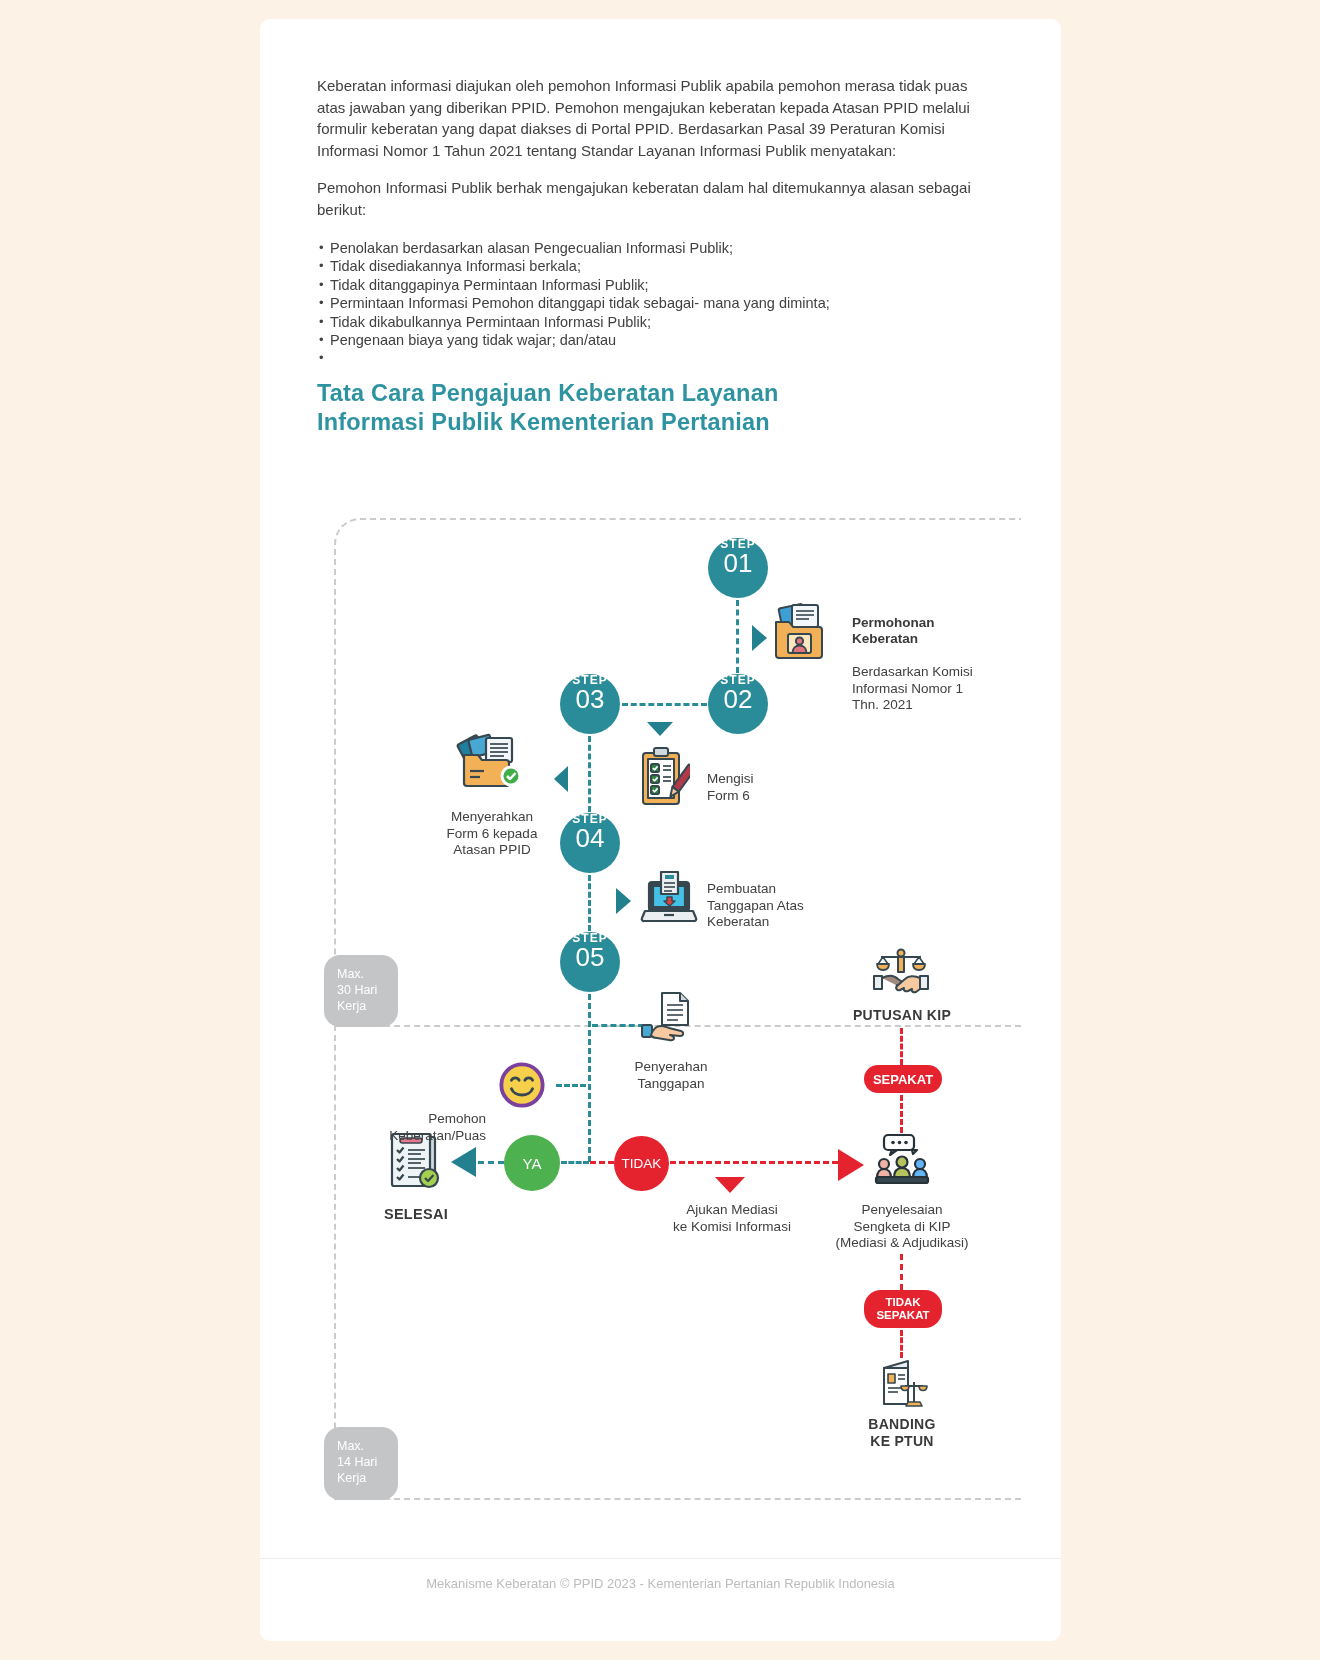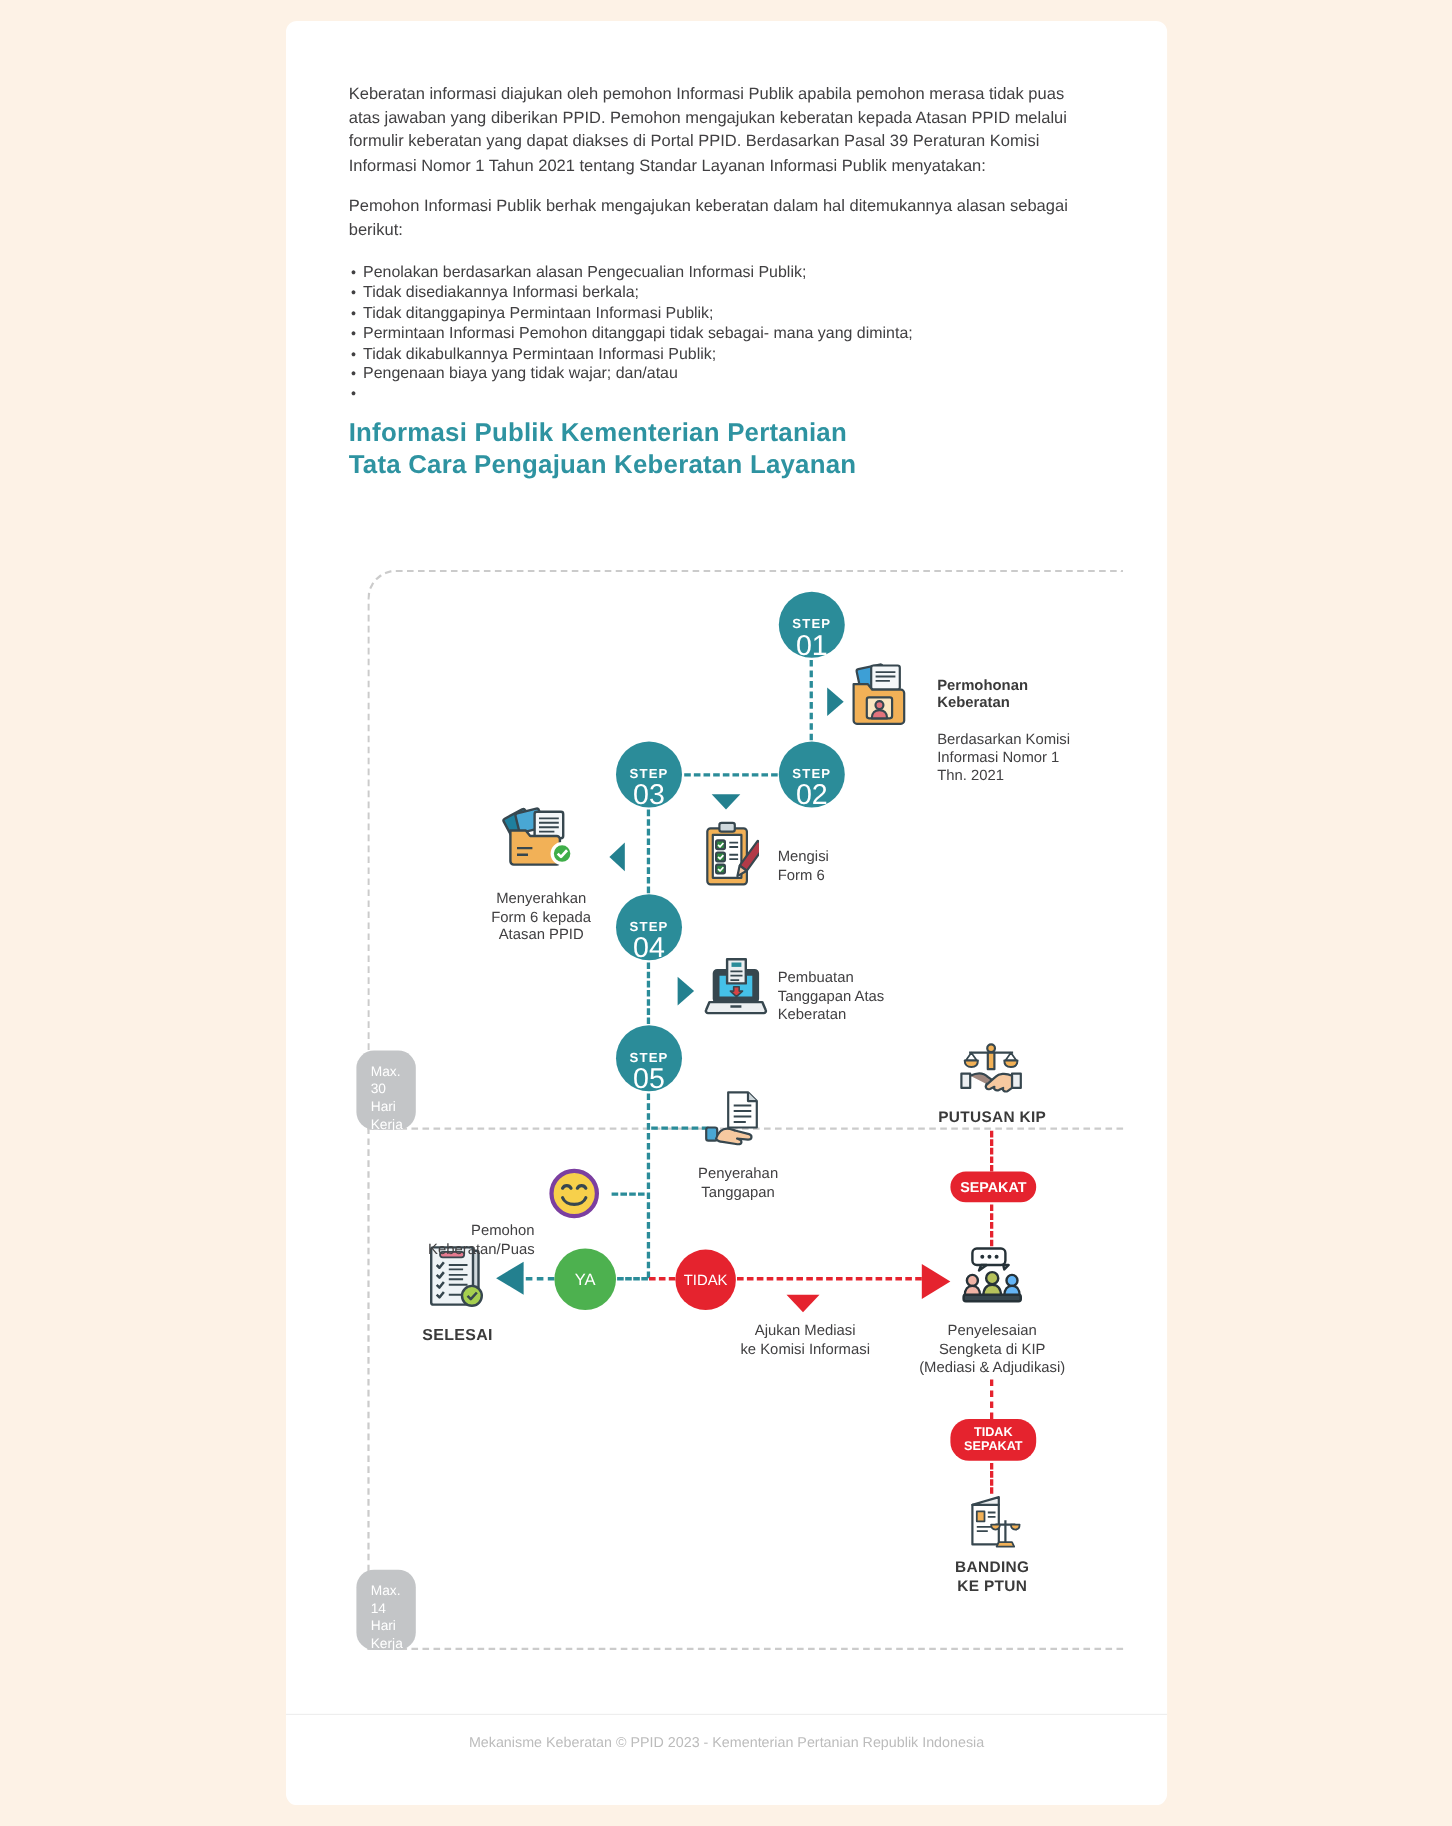--- a/index.html
+++ b/index.html
@@ -13,37 +13,37 @@
   .heading{position:absolute;left:57px;top:360px;font-size:23.5px;line-height:29px;color:#2e93a1;font-weight:700;letter-spacing:.2px}
   
   .dh-g{position:absolute;border-top:2px dashed #cbcbcb}
   .zone1{position:absolute;left:74px;top:499px;width:687px;height:509px;border-left:2px dashed #cbcbcb;border-top:2px dashed #cbcbcb;border-top-left-radius:26px}
   .dv-g{position:absolute;border-left:2px dashed #cbcbcb}
   .dh-t{position:absolute;border-top:3px dashed #2b8c99}
   .dv-t{position:absolute;border-left:3px dashed #2b8c99}
   .dh-r{position:absolute;border-top:3px dashed #e5232e}
   .dv-r{position:absolute;border-left:3px dashed #e5232e}
   
-  .step{position:absolute;width:60px;height:60px;background:#2b8c99;border-radius:50%;color:#fff;display:flex;flex-direction:column;align-items:center;justify-content:flex-end;text-align:center}
+  .step{position:absolute;width:60px;height:60px;background:#2b8c99;border-radius:50%;color:#fff;display:flex;flex-direction:column;align-items:center;justify-content:flex-start;text-align:center}
   .step .w{font-size:12px;font-weight:700;letter-spacing:1px;line-height:13px}
   .step .n{font-size:26px;font-weight:400;line-height:24px}
   
   .tri{position:absolute;width:0;height:0}
   .tr-t{border-top:13px solid transparent;border-bottom:13px solid transparent;border-left:15px solid #23808f}
   .tl-t{border-top:13px solid transparent;border-bottom:13px solid transparent;border-right:14px solid #23808f}
   .td-t{border-left:13px solid transparent;border-right:13px solid transparent;border-top:14px solid #23808f}
   .tl-tb{border-top:15px solid transparent;border-bottom:15px solid transparent;border-right:25px solid #23808f}
   .tr-r{border-top:16px solid transparent;border-bottom:16px solid transparent;border-left:26px solid #e5232e}
   .td-r{border-left:15px solid transparent;border-right:15px solid transparent;border-top:16px solid #e5232e}
   
   .lbl{position:absolute;color:#414042;font-size:13.5px;line-height:16.5px;white-space:pre-line}
   .b{font-weight:700;color:#3a3a3a}
   .c{text-align:center}
   .r{text-align:right}
-  .maxbadge{position:absolute;left:64px;width:54px;background:#c3c5c7;border-radius:16px;color:#fff;font-size:12.5px;line-height:16px;padding:11px 12px 0 13px;white-space:pre-line}
+  .maxbadge{position:absolute;left:64px;width:74px;background:#c3c5c7;border-radius:16px;color:#fff;font-size:12.5px;line-height:16px;padding:11px 12px 0 13px;white-space:pre-line}
   .decision{position:absolute;border-radius:50%;color:#fff;font-weight:400;display:flex;align-items:center;justify-content:center}
   .pill{position:absolute;left:604px;background:#e5232e;color:#fff;font-weight:700;border-radius:17px;display:flex;align-items:center;justify-content:center;text-align:center;white-space:pre-line}
   .icon{position:absolute}
   .footer-line{position:absolute;left:0;top:1539px;width:801px;border-top:1px solid #ededed}
   .footer-text{position:absolute;left:0;top:1557px;width:801px;text-align:center;font-size:13px;color:#bcbcbc}
 </style>
 </head>
 <body>
 
 <div class="card">
@@ -75,22 +75,22 @@
     <div class="bullet-row">
         <span class="bullet-dot">•</span>
         <span>Pengenaan biaya yang tidak wajar; dan/atau</span>
       </div>
     <div class="bullet-row">
         <span class="bullet-dot">•</span>
       </div>
   </div>
 
   <h1 class="heading">
+    <div>Tata Cara Pengajuan Keberatan Layanan</div>
     <div>Informasi Publik Kementerian Pertanian</div>
-    <div>Tata Cara Pengajuan Keberatan Layanan</div>
   </h1>
 
   <div class="zone1"></div>
   <div class="dh-g" style="left:74px;top:1006px;width:687px"></div>
   <div class="dv-g" style="left:74px;top:1006px;height:473px"></div>
   <div class="dh-g" style="left:74px;top:1479px;width:687px"></div>
 
   <div class="dv-t" style="left:476px;top:581px;height:73px"></div>
   <div class="dh-t" style="left:362px;top:684px;width:85px"></div>
   <div class="dv-t" style="left:328px;top:717px;height:76px"></div>

